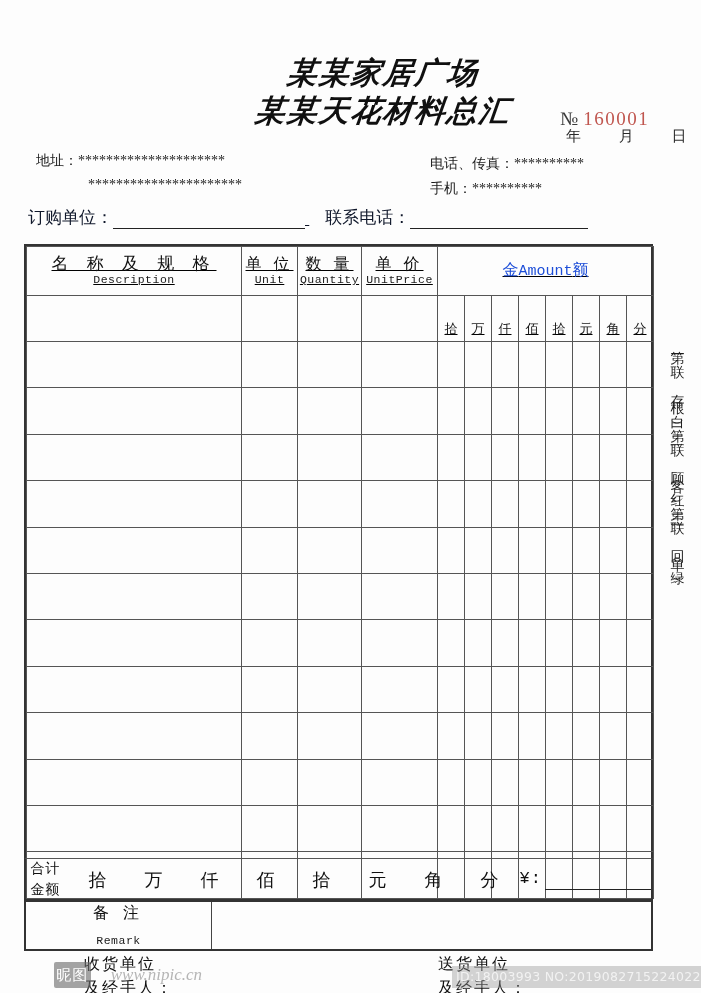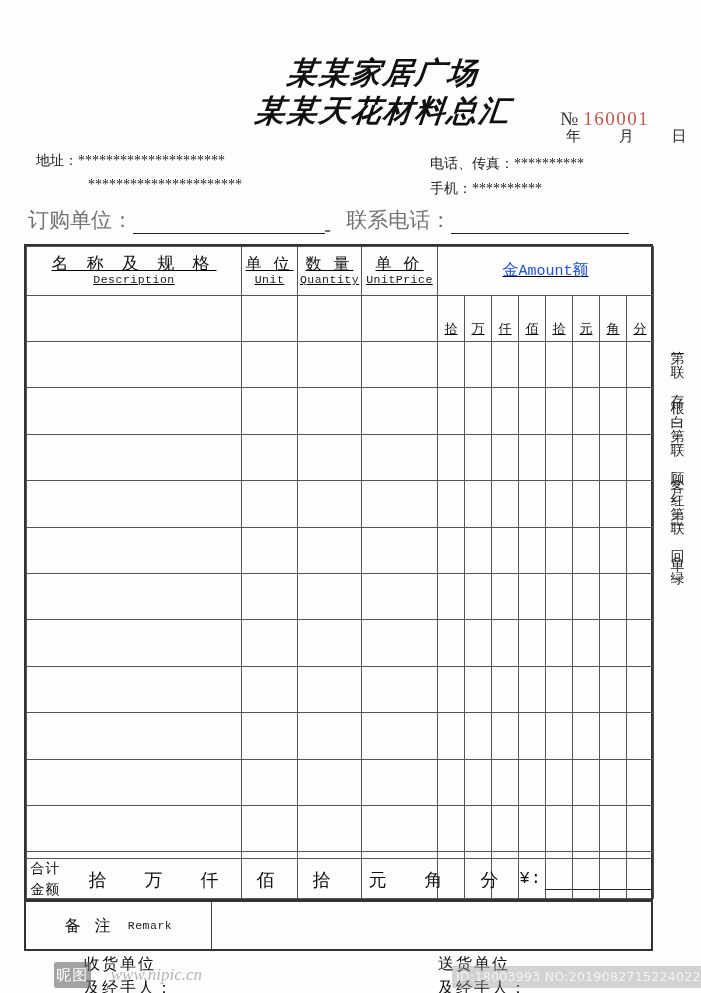--- a/index.html
+++ b/index.html
@@ -61,21 +61,21 @@
   }
   #addr-line1 { left: 36px; top: 152px; }
   #addr-line2 { left: 88px; top: 177px; }
   #tel-line   { left: 430px; top: 155px; text-align: center; }
   #mob-line   { left: 430px; top: 180px; }
   .stars { letter-spacing: 0px; font-family: "Liberation Serif", serif; }
 
   #order-row {
     position: absolute; left: 28px; top: 206px;
     width: 620px; height: 26px;
-    font-size: 21px; color: #737373;
+    font-size: 17px; color: #0f172a;
     white-space: nowrap;
     text-decoration: underline;
   }
   #order-row .fld { display: inline-block; vertical-align: bottom; }
   .rule-line {
     display: inline-block;
     border-bottom: 1.6px solid #222;
     height: 17px;
     vertical-align: bottom;
   }
@@ -178,21 +178,21 @@
   
   #remark-block {
     position: absolute; left: 24px; top: 902px;
     width: 629px; height: 49px;
     border: 2px solid #333; border-top: none;
     display: flex;
   }
   #remark-label {
     width: 186px; height: 100%;
     border-right: 1.5px solid #444;
-    display: flex; flex-direction: row;
+    display: flex; flex-direction: column;
     align-items: center; justify-content: center; gap: 12px;
   }
   #remark-label .hz { font-size: 16px; letter-spacing: 5px; }
   #remark-value { flex: 1; }
 
   
   #side-copies {
     position: absolute;
     left: 660px; top: 340px;
     width: 26px; height: 470px;

